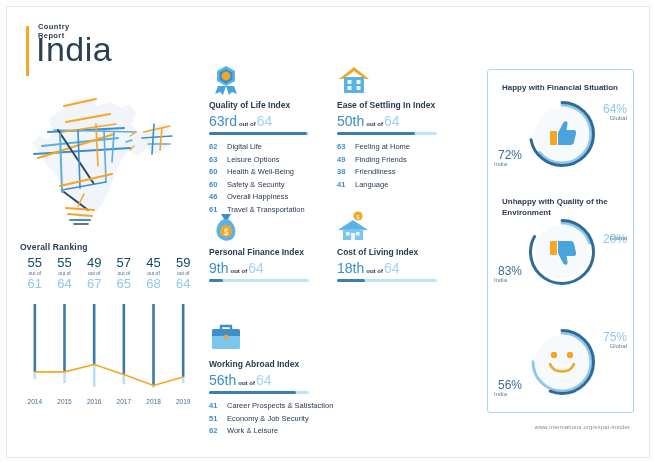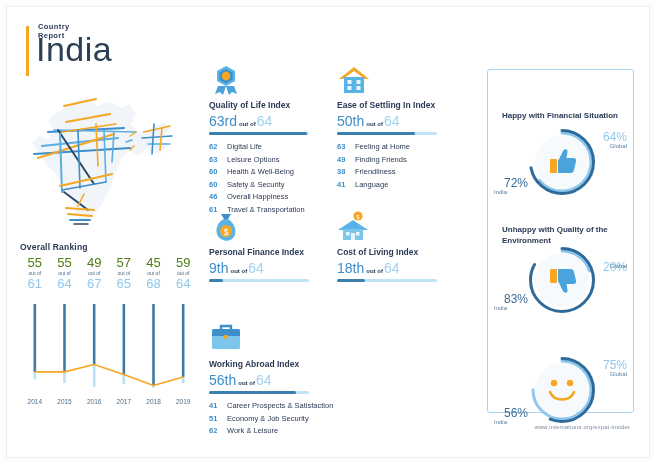--- a/index.html
+++ b/index.html
@@ -23,21 +23,21 @@
   
   .map{position:absolute;left:18px;top:88px;width:180px;height:145px;}
   .map svg{display:block;}
 
   
   .ranking{position:absolute;left:20px;top:242px;width:178px;height:172px;}
   .ranking h3{margin:0;font-size:8.5px;font-weight:bold;color:#2b3a55;letter-spacing:.2px;}
   .rk-cols{position:absolute;left:0;top:14px;width:178px;height:50px;display:flex;}
   .rk-col{flex:1;text-align:center;position:relative;}
   .rk-col.hl:before{content:"";position:absolute;left:1px;right:1px;top:-3px;bottom:-108px;background:#eef2f8;z-index:-1;}
-  .rk-val{font-size:13px;color:#4d7c0f;line-height:14px;font-weight:400;}
+  .rk-val{font-size:13px;color:#0c4a6e;line-height:14px;font-weight:400;}
   .rk-oo{font-size:5px;color:#4a6d8c;line-height:7px;}
   .rk-tot{font-size:13px;color:#8fc8ec;line-height:14px;}
   .rk-chart{position:absolute;left:0;top:62px;width:178px;height:92px;}
   .rk-years{position:absolute;left:0;top:156px;width:178px;display:flex;}
   .rk-year{flex:1;text-align:center;font-size:6.5px;color:#4a6d8c;}
 
   
   .idx{position:absolute;}
   .idx .ico{position:absolute;left:0;top:0;width:34px;height:32px;}
   .idx .name{position:absolute;left:0;top:36px;font-size:8.5px;font-weight:bold;color:#2b3a55;white-space:nowrap;}
@@ -47,26 +47,26 @@
   .idx .total{font-size:14px;color:#9fd2ef;}
   .idx .track{position:absolute;left:0;top:68px;height:2.5px;background:#bfe3f7;border-radius:2px;}
   .idx .fill{position:absolute;left:0;top:0;height:2.5px;background:#3c7fae;border-radius:2px;}
   .idx .subs{position:absolute;left:0;top:78px;}
   .sub{display:flex;align-items:baseline;margin-bottom:3.5px;}
   .sub .n{width:18px;font-size:7.5px;color:#3d8ec9;font-weight:bold;}
   .sub .t{font-size:7.5px;color:#2b3a55;white-space:nowrap;}
 
   
   .panel{position:absolute;left:487px;top:69px;width:145px;height:342px;border:1px solid #a9d6ee;border-radius:3px;background:#fff;}
-  .donut{position:absolute;width:145px;height:114px;margin-top:28px;}
+  .donut{position:absolute;width:145px;height:114px;}
   .donut .dt{position:absolute;left:14px;top:6px;width:126px;font-size:8px;font-weight:bold;color:#2b3a55;line-height:11px;}
   .donut .ring{position:absolute;left:40px;top:24px;width:68px;height:68px;}
   .donut .gpct{position:absolute;right:6px;font-size:12px;color:#8fc8ec;text-align:center;}
   .donut .glab{position:absolute;right:6px;font-size:6px;color:#5a7fa0;text-align:right;}
-  .donut .ipct{position:absolute;left:16px;font-size:12px;color:#3d6b94;}
+  .donut .ipct{position:absolute;left:10px;font-size:12px;color:#3d6b94;}
   .donut .ilab{position:absolute;left:6px;font-size:6px;color:#5a7fa0;}
 
   .footer{position:absolute;left:0;top:424px;width:654px;text-align:right;padding-right:24px;box-sizing:border-box;font-size:5.8px;color:#7c8a9c;letter-spacing:.2px;}
 </style>
 </head>
 <body>
 
 <div class="page">
 <div class="frame"></div>
 

